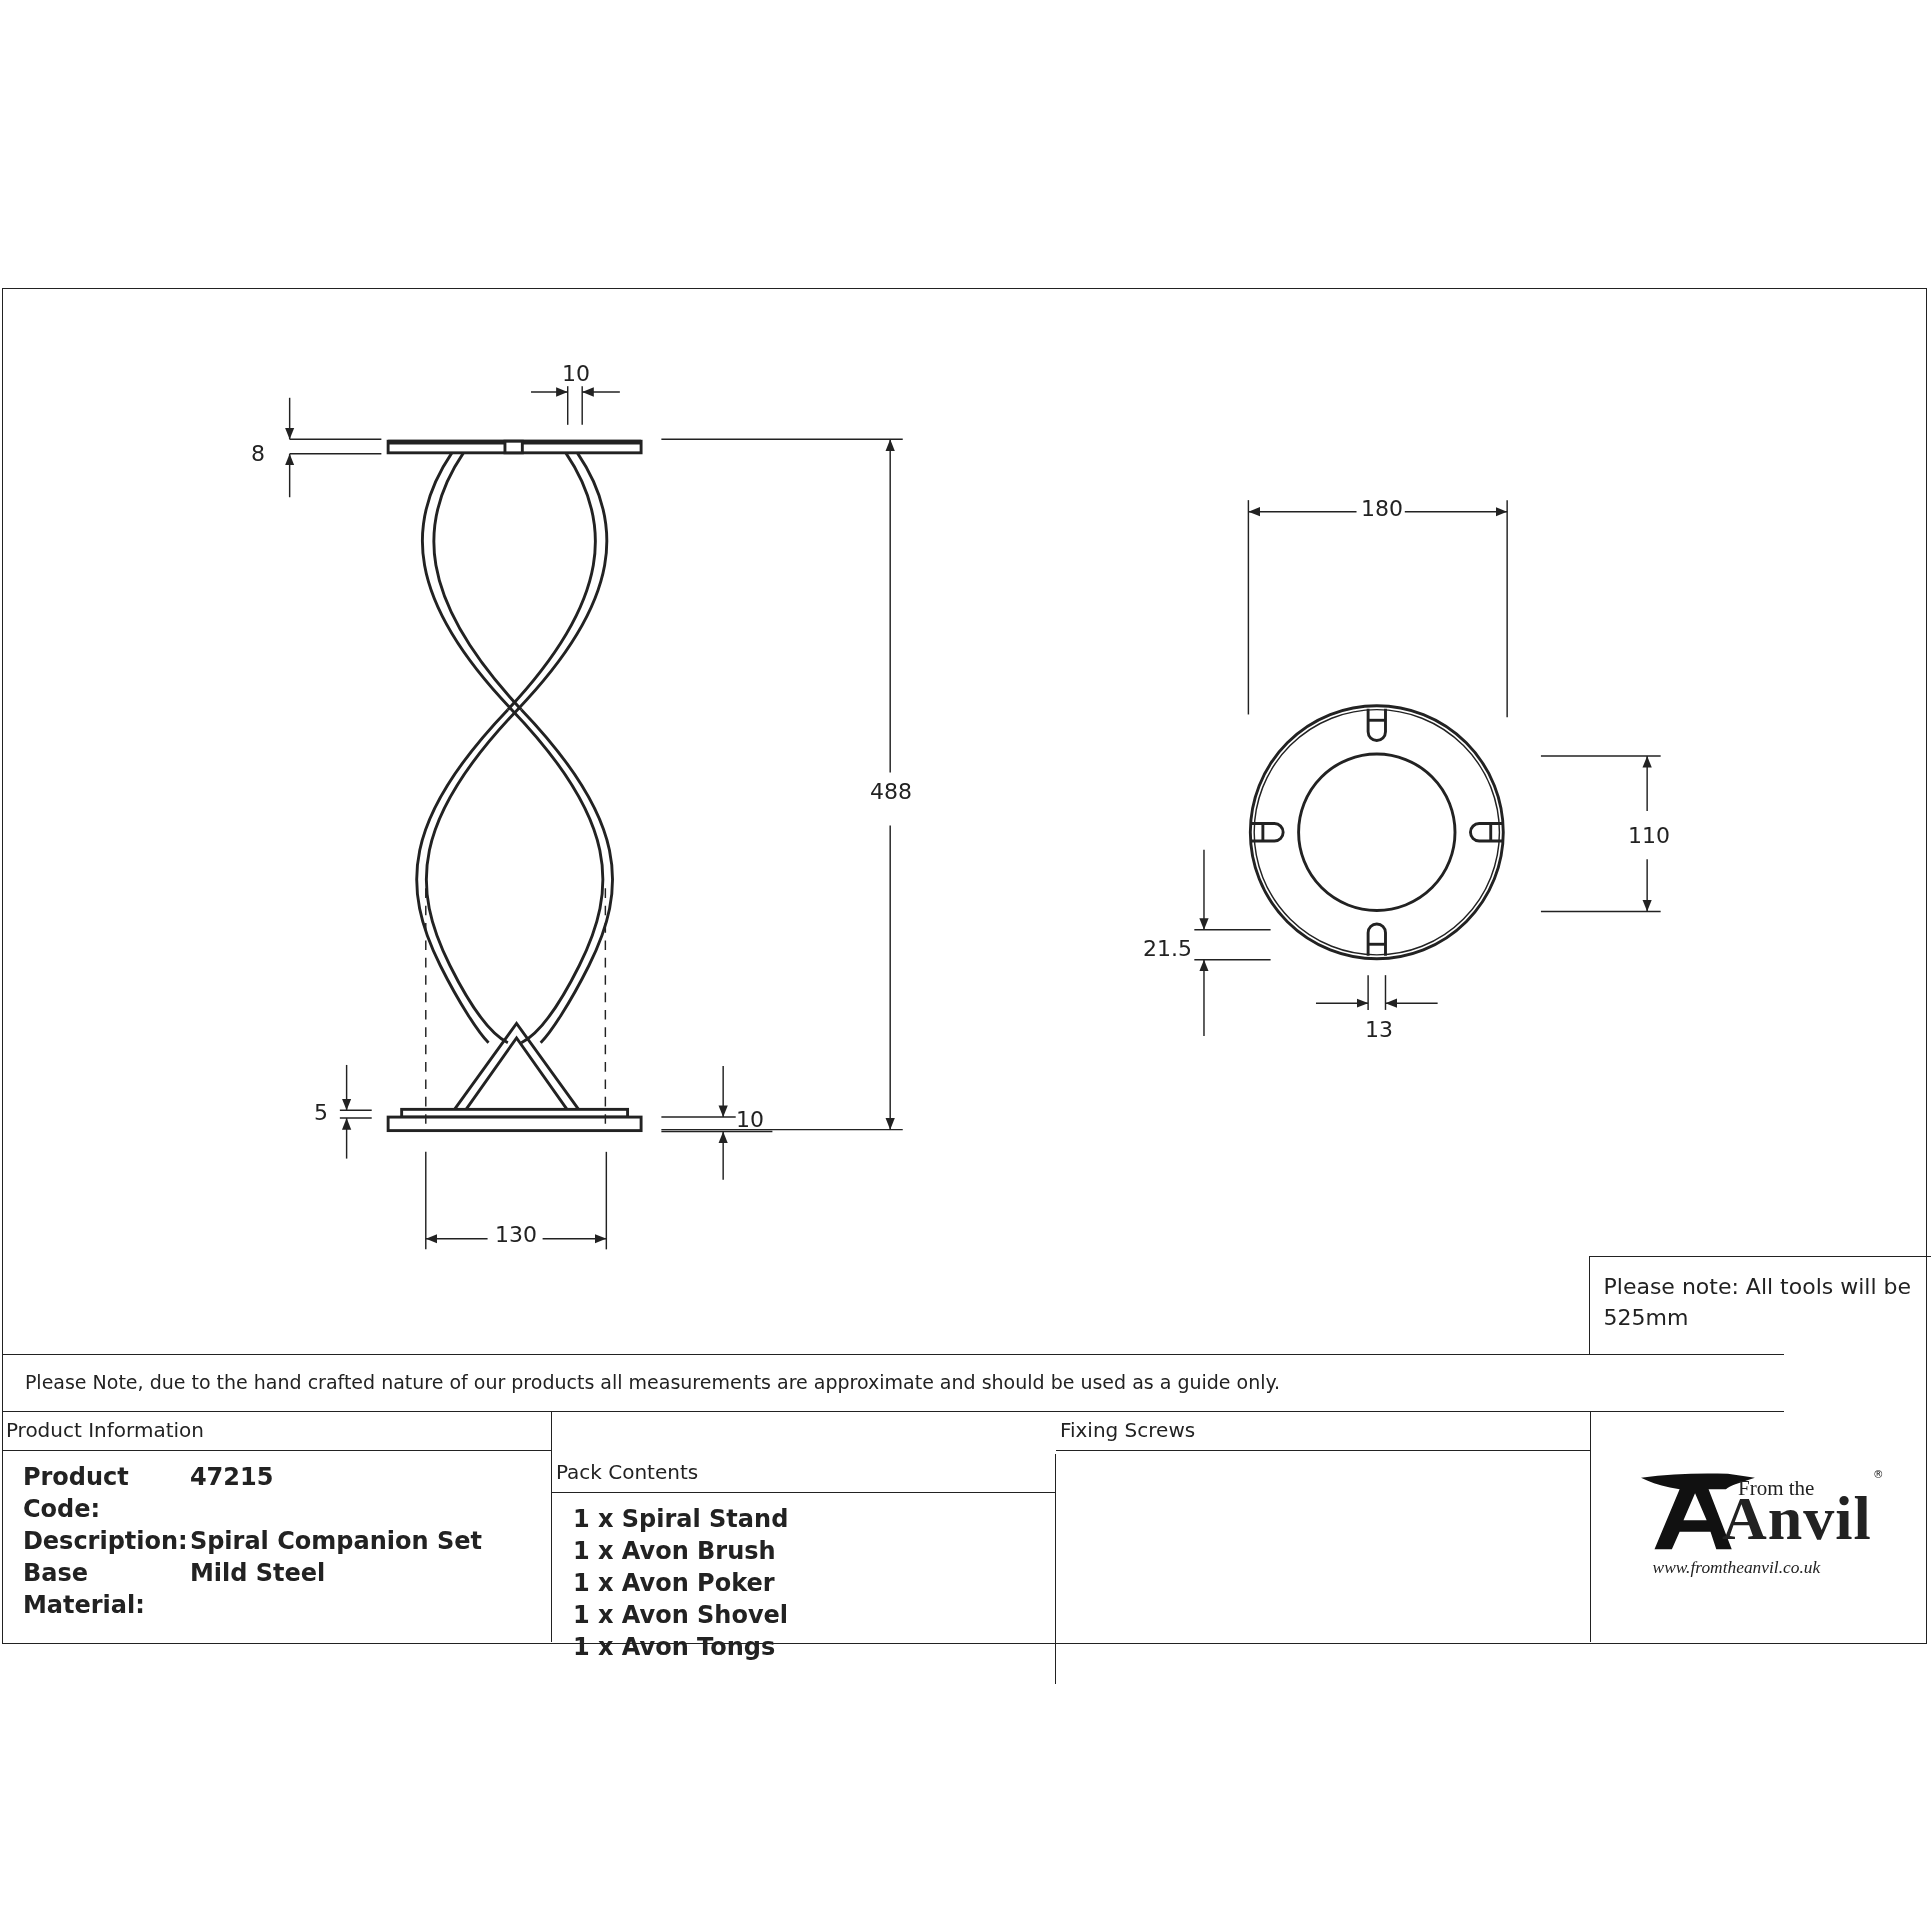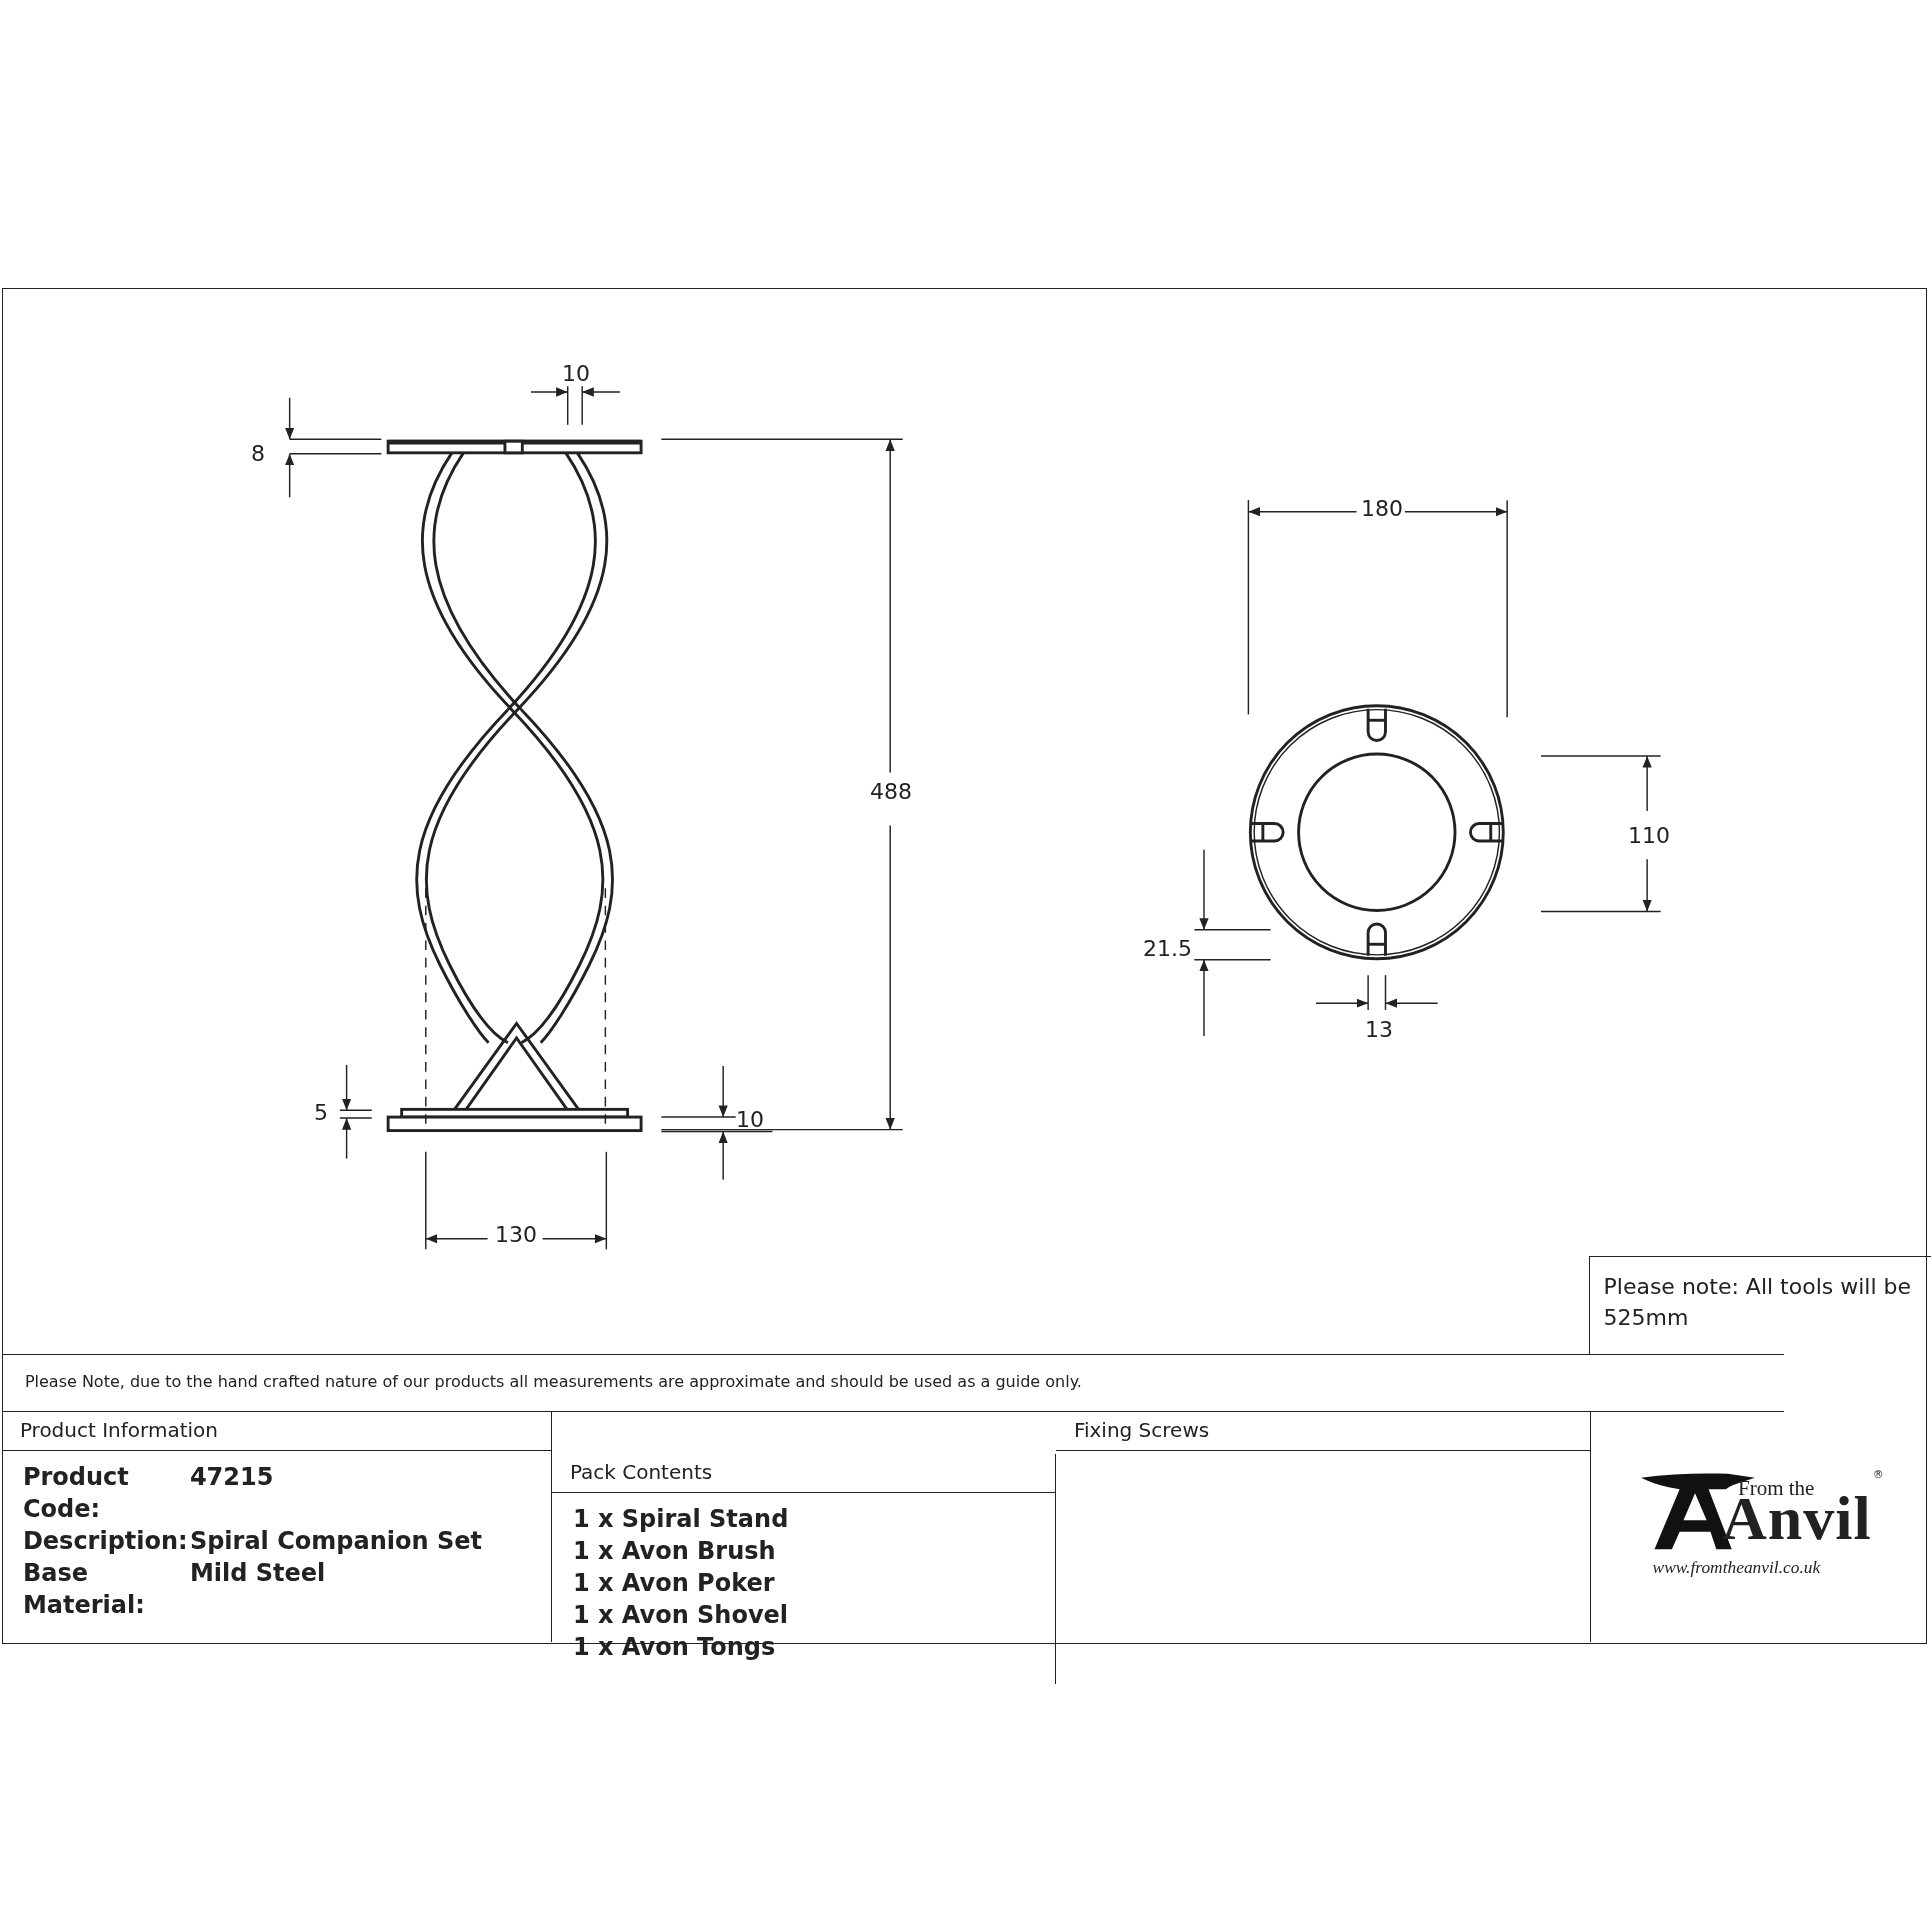--- a/index.html
+++ b/index.html
@@ -2,24 +2,24 @@
 <html><head>
 <meta charset="utf-8">
 <style>
 html,body{margin:0;padding:0;background:#fff;}
 body{width:1931px;height:1931px;position:relative;font-family:"DejaVu Sans","Liberation Sans",sans-serif;color:#222;overflow:hidden;}
 .frame{position:absolute;left:1.9px;top:288px;width:1925px;height:1356px;border:1.9px solid #222;box-sizing:border-box;}
 svg.draw{position:absolute;left:0;top:0;}
 .t{position:absolute;font-size:21px;color:#222;white-space:nowrap;}
 .dim{font-size:22px;text-align:right;}
 .note-box{position:absolute;left:1589px;top:1256px;width:376px;height:98px;border-left:1.9px solid #222;border-top:1.9px solid #222;box-sizing:border-box;padding:13.5px 13.5px;font-size:22px;line-height:31px;}
-.disclaimer{position:absolute;left:1.9px;top:1354px;width:1782px;height:58px;border-top:1.9px solid #222;border-bottom:1.9px solid #222;box-sizing:border-box;padding:0 23px;font-size:16px;line-height:54px;}
+.disclaimer{position:absolute;left:1.9px;top:1354px;width:1782px;height:58px;border-top:1.9px solid #222;border-bottom:1.9px solid #222;box-sizing:border-box;padding:0 23px;font-size:19px;line-height:54px;}
 .table{position:absolute;left:1.9px;top:1412px;width:1925px;height:232px;}
 .col{position:absolute;top:0;height:230px;border-right:1.9px solid #222;box-sizing:border-box;}
-.col .hd{height:39px;border-bottom:1.9px solid #222;box-sizing:border-box;padding:0 18px;font-size:20px;line-height:37px;}
+.col .hd{height:39px;border-bottom:1.9px solid #222;box-sizing:border-box;padding:0 4px;font-size:20px;line-height:37px;}
 .col .bd{padding:9.7px 21px;font-size:24px;line-height:32px;font-weight:bold;}
 .kv{display:flex;}
 .kv .k{width:167px;}
 .logo{position:absolute;left:1641px;top:1468px;width:251px;height:116px;}
 </style>
 </head>
 <body>
 
 <div class="frame"></div>
 

